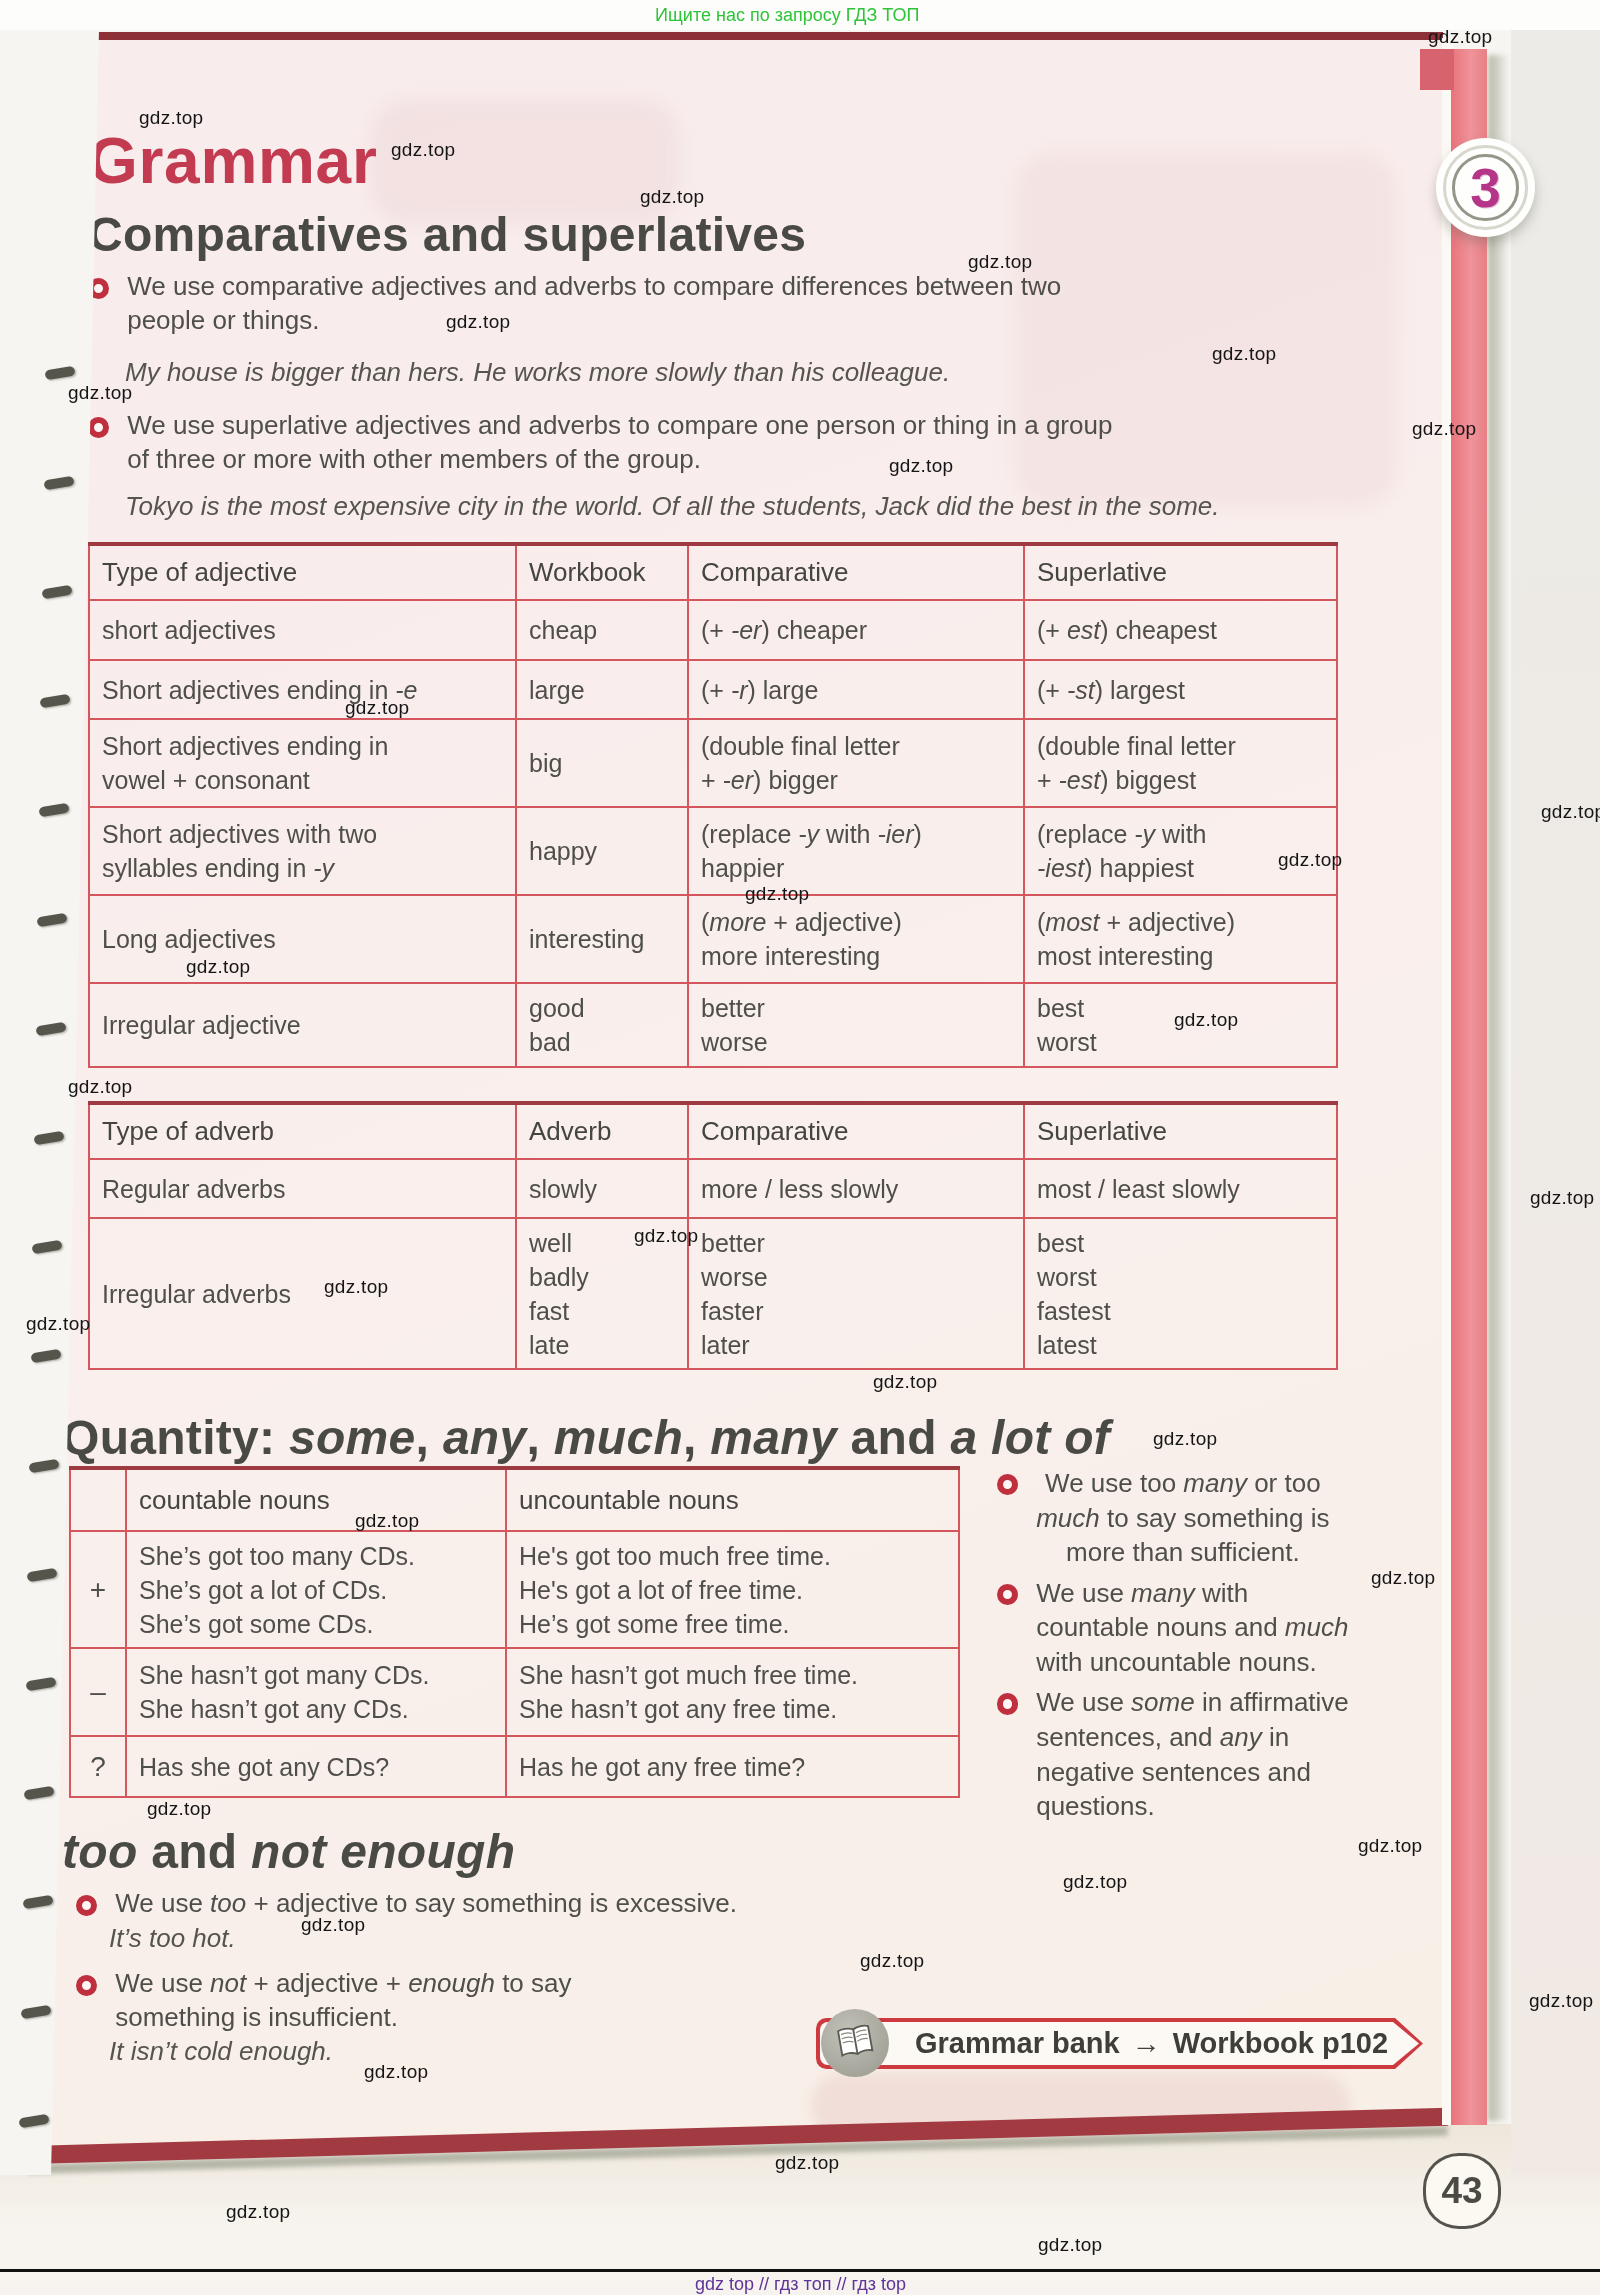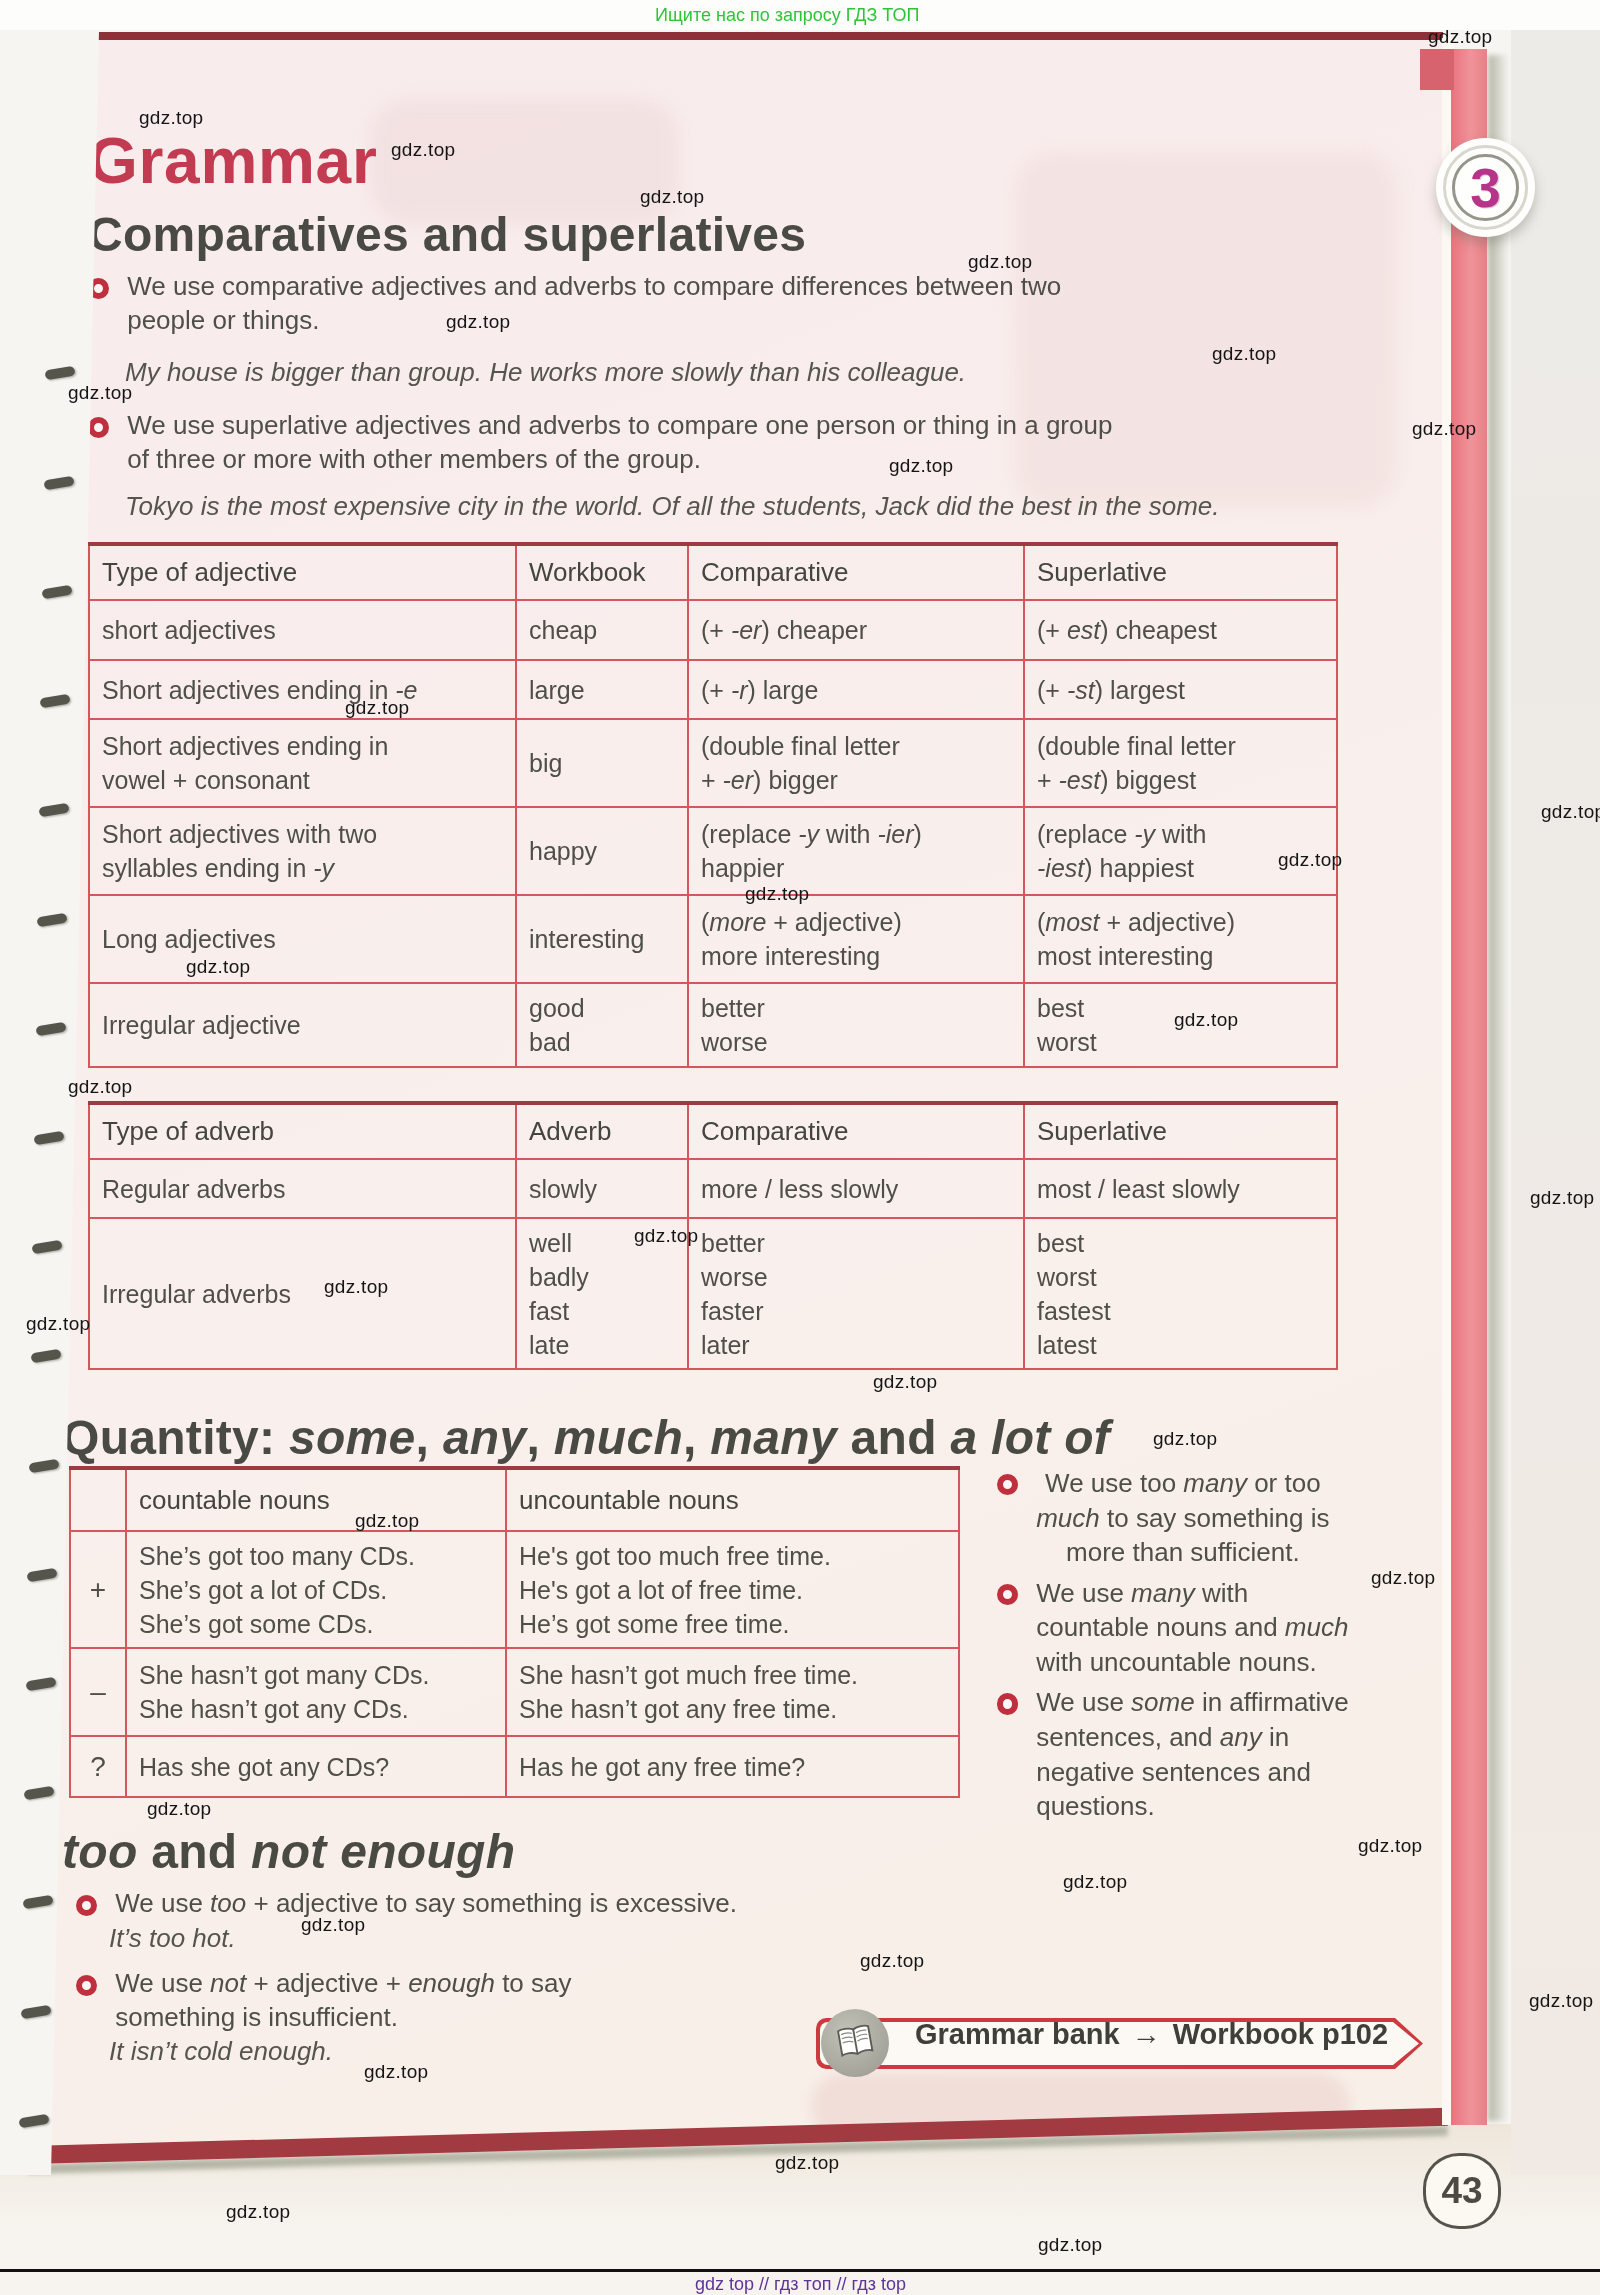--- a/index.html
+++ b/index.html
@@ -63,21 +63,21 @@
           flex-direction:column;gap:6px;}
   .qnotes .btxt{font-size:26px;line-height:1.33;}
   .qnotes .dot{margin-top:8px;}
 
   
   .banner{position:absolute;left:788px;top:1978px;width:607px;height:51px;z-index:3;}
   .banner .shape{position:absolute;inset:0;background:#cc3a40;border-radius:10.5px 0 0 10.5px;
      clip-path:polygon(0 0,calc(100% - 28px) 0,100% 50%,calc(100% - 28px) 100%,0 100%);}
   .banner .shape-in{position:absolute;inset:4px;background:#fcf8f4;border-radius:8px 0 0 8px;
      clip-path:polygon(0 0,calc(100% - 26px) 0,100% 50%,calc(100% - 26px) 100%,0 100%);}
-  .banner .bktxt{position:absolute;left:99px;top:0;height:51px;display:flex;
+  .banner .bktxt{position:absolute;left:99px;top:0;height:51px;display:flex;align-items:center;
      gap:12px;font-size:29px;font-weight:bold;color:#3f3f3a;white-space:nowrap;}
   .book-circle{position:absolute;left:5.3px;top:-9.2px;width:68px;height:68px;border-radius:50%;
      background:radial-gradient(circle at 40% 35%,#c3c2b8,#99988e);display:flex;
      align-items:center;justify-content:center;}
   .book-circle svg{transform:rotate(-10deg);}
 
   
   .wedge{position:absolute;left:0;top:30px;width:112px;height:2145px;z-index:25;
          background:#f6f5f2;clip-path:polygon(0 0,99px 0,51px 100%,0 100%);}
   .bind-mark{position:absolute;width:30px;height:10px;border-radius:5.3px;background:#3a3a30;
@@ -128,21 +128,21 @@
     <div class="ghost g2"></div>
     <div class="ghost g3"></div>
 
     <h1 class="page-title">Grammar</h1>
     <h2 class="sec-head sh1">Comparatives and superlatives</h2>
 
     <div class="b-row" style="left:60px;top:229px;">
       <span class="dot"></span>
       <div class="btxt">We use comparative adjectives and adverbs to compare differences between two<br>people or things.</div>
     </div>
-    <div class="example" style="left:97px;top:316px;">My house is bigger than group. He works more slowly than his colleague.</div>
+    <div class="example" style="left:97px;top:316px;">My house is bigger than hers. He works more slowly than his colleague.</div>
 
     <div class="b-row" style="left:60px;top:368px;">
       <span class="dot"></span>
       <div class="btxt">We use superlative adjectives and adverbs to compare one person or thing in a group<br>of three or more with other members of the group.</div>
     </div>
     <div class="example" style="left:97px;top:450px;">Tokyo is the most expensive city in the world. Of all the students, Jack did the best in the some.</div>
 
     <table id="tbl-adj" class="tbl">
         <colgroup>
           <col>

